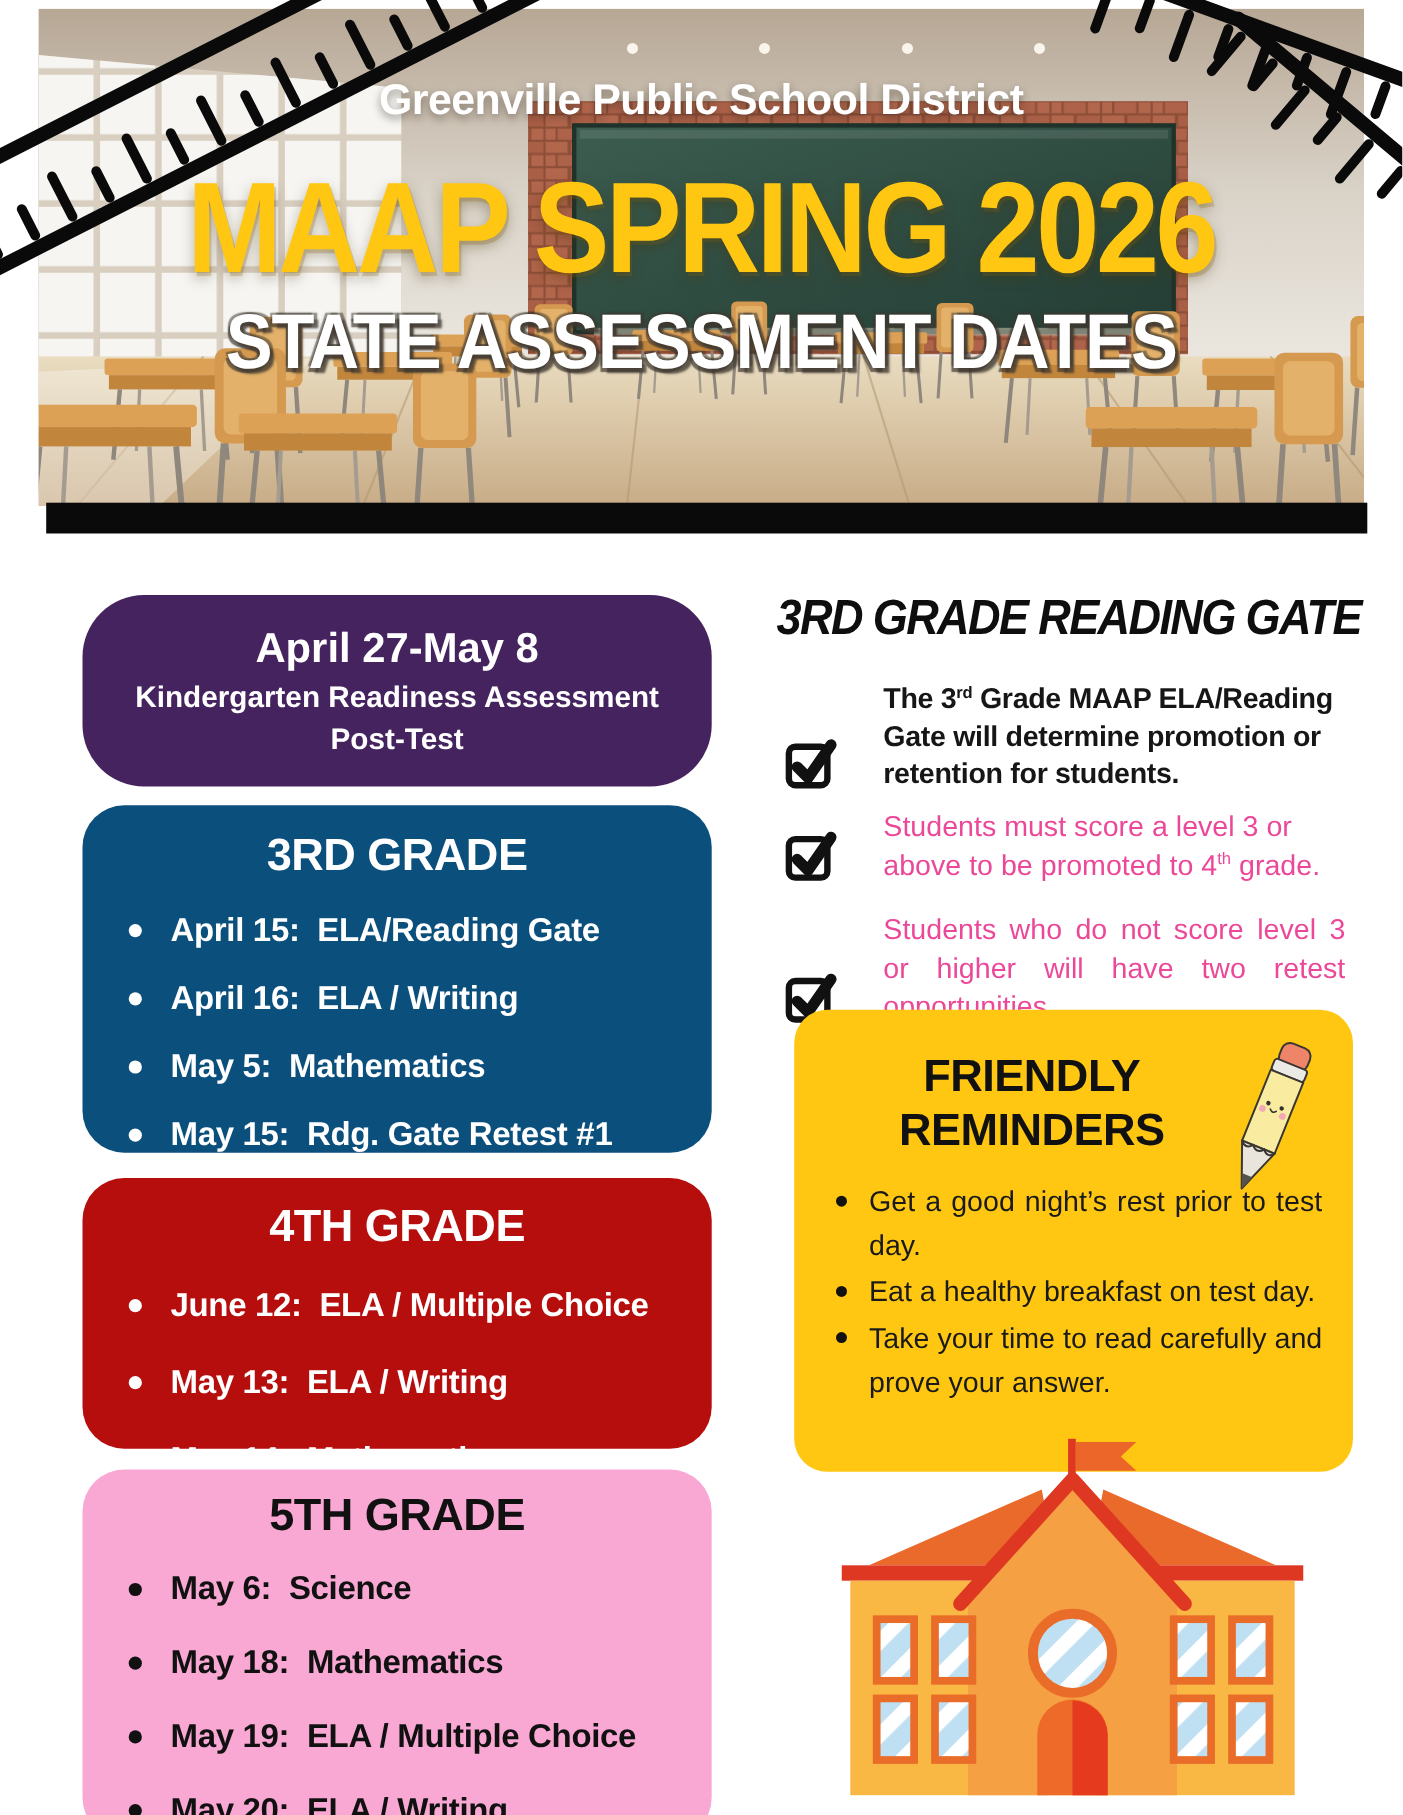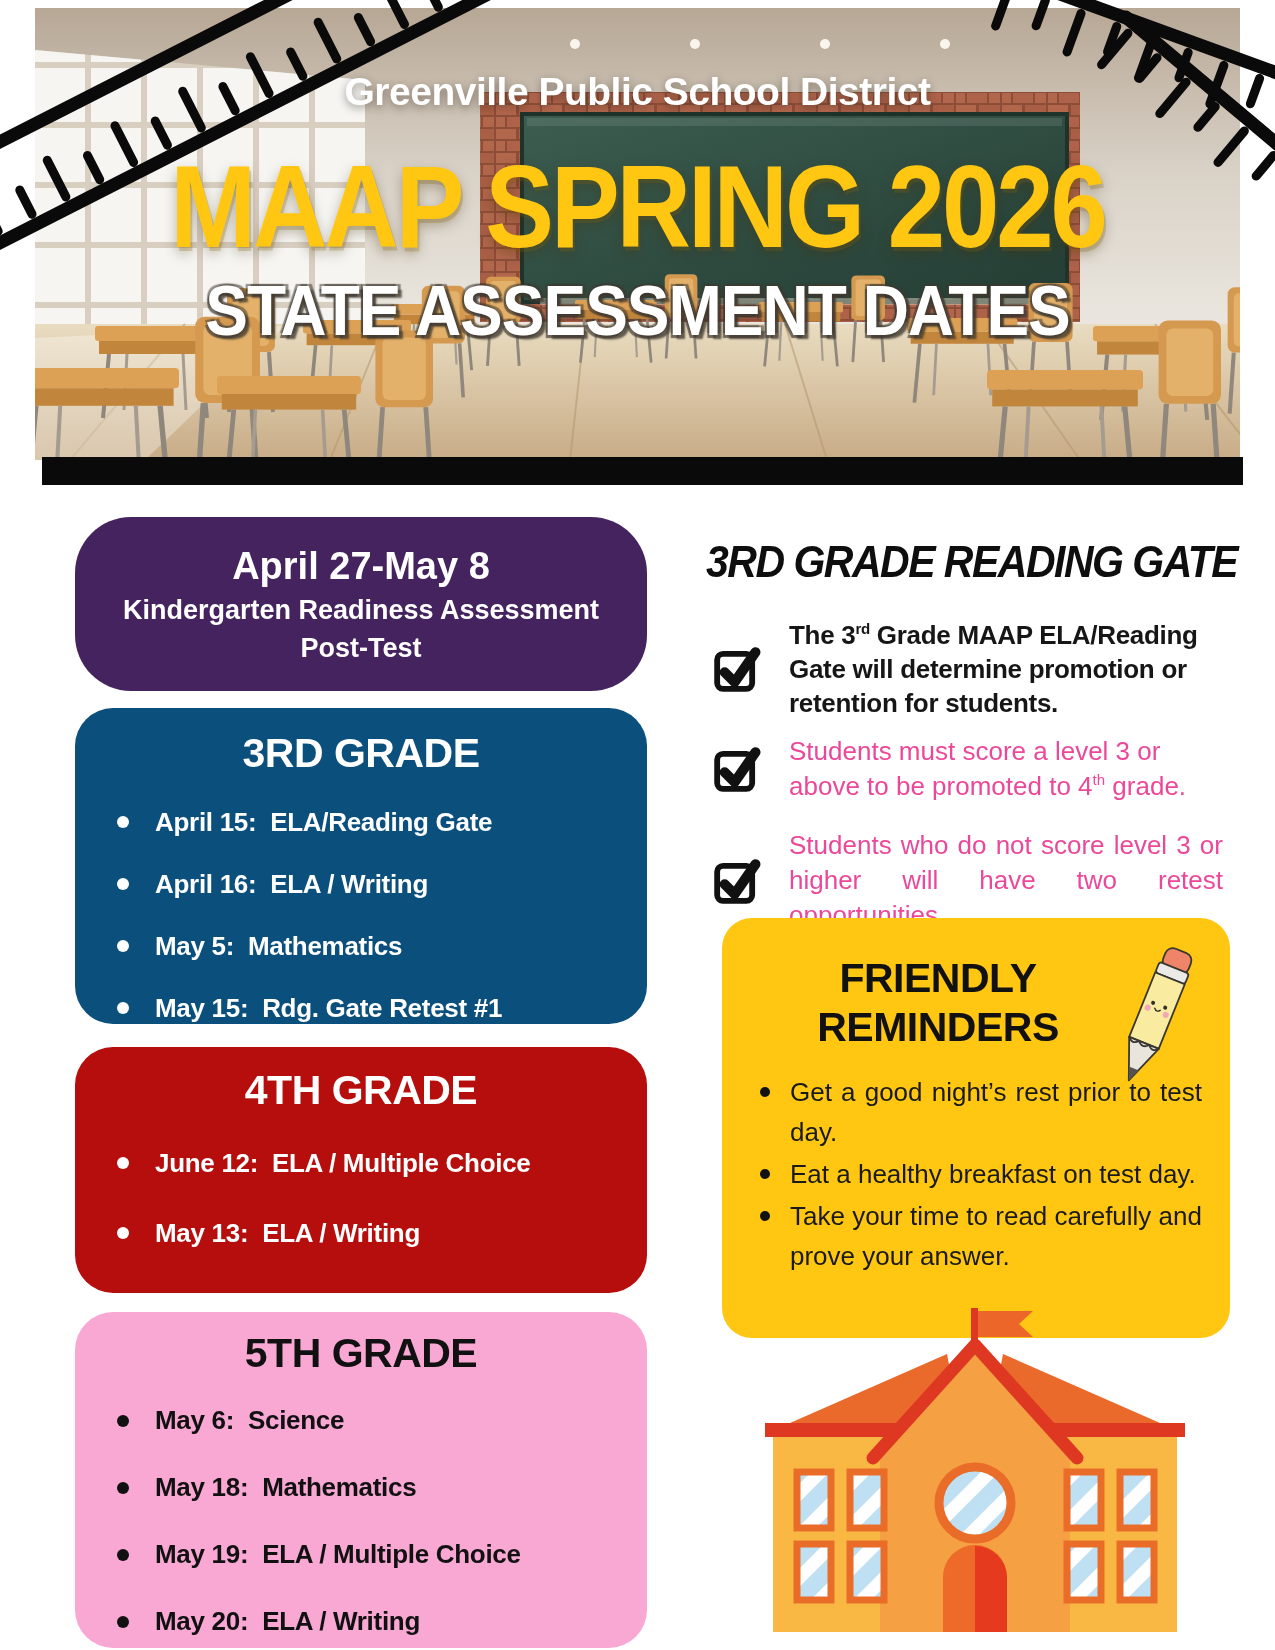--- a/index.html
+++ b/index.html
@@ -19,23 +19,23 @@
         text-shadow:0 5px 12px rgba(70,50,5,.35), 2px 3px 0 rgba(150,110,10,.25);}
   .dates{position:absolute;top:262px;left:0;width:100%;text-align:center;
          color:#ffffff;font-size:64px;font-weight:800;letter-spacing:-1px;
          transform:scaleY(1.1);transform-origin:center top;white-space:nowrap;
          text-shadow:-2px -2px 1px rgba(62,56,48,.55), 3px -2px 1px rgba(62,56,48,.55),
                      -2px 3px 1px rgba(62,56,48,.7), 4px 4px 2px rgba(62,56,48,.8);}
   .blackbar{position:absolute;left:42px;top:457px;width:1201px;height:28px;background:#0a0a0a;}
   .rulers{position:absolute;left:0;top:0;width:1275px;height:520px;pointer-events:none;}
 
   
-  .card{position:absolute;left:75px;width:572px;color:#ffffff;box-sizing:border-box;}
+  .card{position:absolute;left:75px;width:572px;color:#ffffff;box-sizing:border-box;margin-top:24px;}
   .card .ctitle{text-align:center;font-weight:700;font-size:41px;letter-spacing:-0.5px;}
-  .card ul{list-style:none;margin:0;padding:0 18px 0 80px;font-weight:700;font-size:26px;letter-spacing:-0.3px;}
+  .card ul{list-style:none;margin:0;padding:0 18px 0 80px;font-weight:700;font-size:30px;letter-spacing:-0.3px;}
   .card li{position:relative;white-space:pre-wrap;}
   .card li::before{content:"";position:absolute;left:-38px;top:50%;transform:translateY(-50%);
                    width:12px;height:12px;border-radius:50%;background:currentColor;}
   .kg{top:517px;height:174px;border-radius:56px;background:#45235E;
       display:flex;flex-direction:column;justify-content:center;align-items:center;gap:7px;padding:0 14px;}
   .kg .l1{font-size:38px;font-weight:700;}
   .kg .l2,.kg .l3{font-size:27px;font-weight:700;}
   .g3{top:708px;height:316px;border-radius:38px;background:#0B4F7D;padding-top:22px;}
   .g3 ul{margin-top:14px;}
   .g3 li{line-height:62px;}
@@ -43,21 +43,21 @@
   .g4 ul{margin-top:14px;}
   .g4 li{line-height:70px;}
   .g5{top:1312px;height:336px;border-radius:38px;background:#f9a8d4;color:#111111;padding-top:18px;}
   .g5 ul{margin-top:10px;}
   .g5 li{line-height:67px;}
 
   
   .rg-title{position:absolute;left:706px;top:536px;width:565px;
             font-style:italic;font-weight:800;font-size:41px;letter-spacing:-1.5px;color:#0e0e0e;
             transform:scaleY(1.1);transform-origin:left top;white-space:nowrap;}
-  .check-row{position:absolute;left:713px;width:510px;display:flex;gap:26px;align-items:center;}
+  .check-row{position:absolute;left:713px;width:510px;display:flex;gap:40px;align-items:flex-end;}
   .cb-icon{flex:0 0 50px;width:50px;height:54px;}
   .check-text{margin:0;padding-top:2px;font-size:26px;line-height:35px;color:#ec4899;flex:1 1 auto;}
   .check-text.bold{font-weight:700;color:#161616;line-height:34px;letter-spacing:-0.3px;}
   .check-text.just{text-align:justify;}
   .check-text sup{font-size:58%;line-height:0;}
 
   .fr-box{position:absolute;left:722px;top:918px;width:508px;height:420px;
           background:#FFC712;border-radius:30px;box-sizing:border-box;}
   .fr-title{margin-top:36px;padding-right:76px;text-align:center;
             font-size:41px;font-weight:800;color:#111111;line-height:49px;letter-spacing:-0.5px;}

